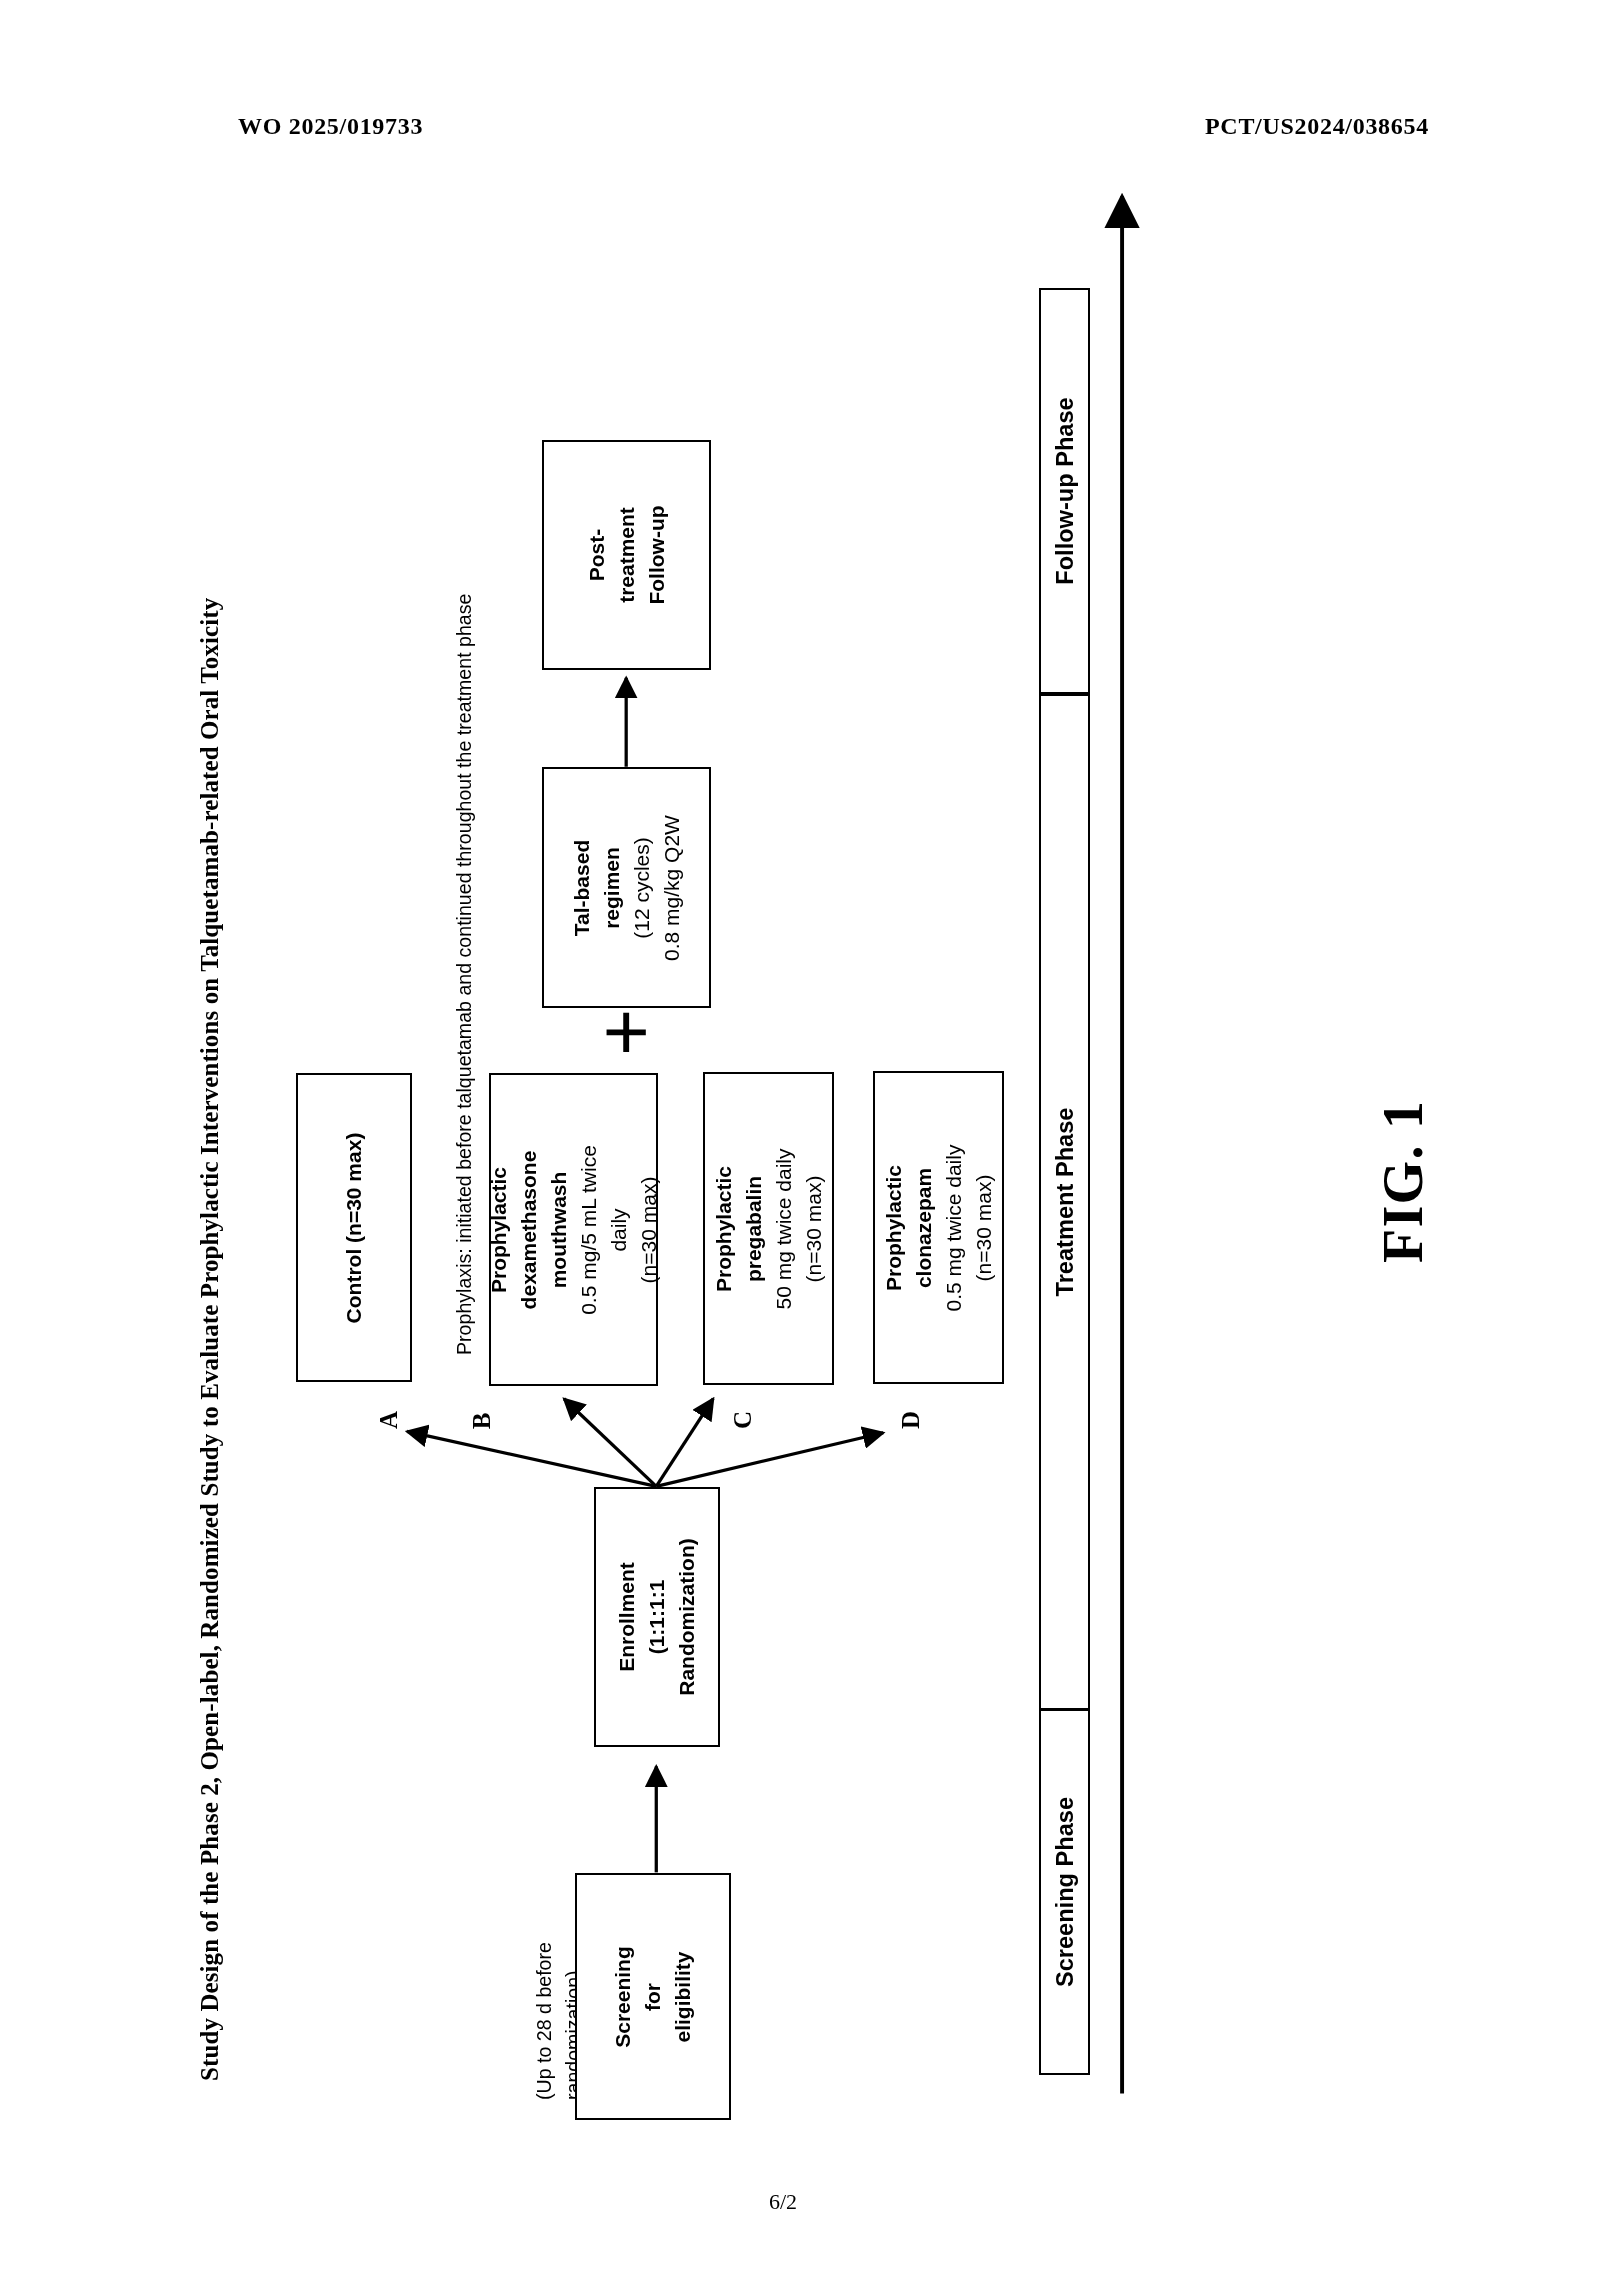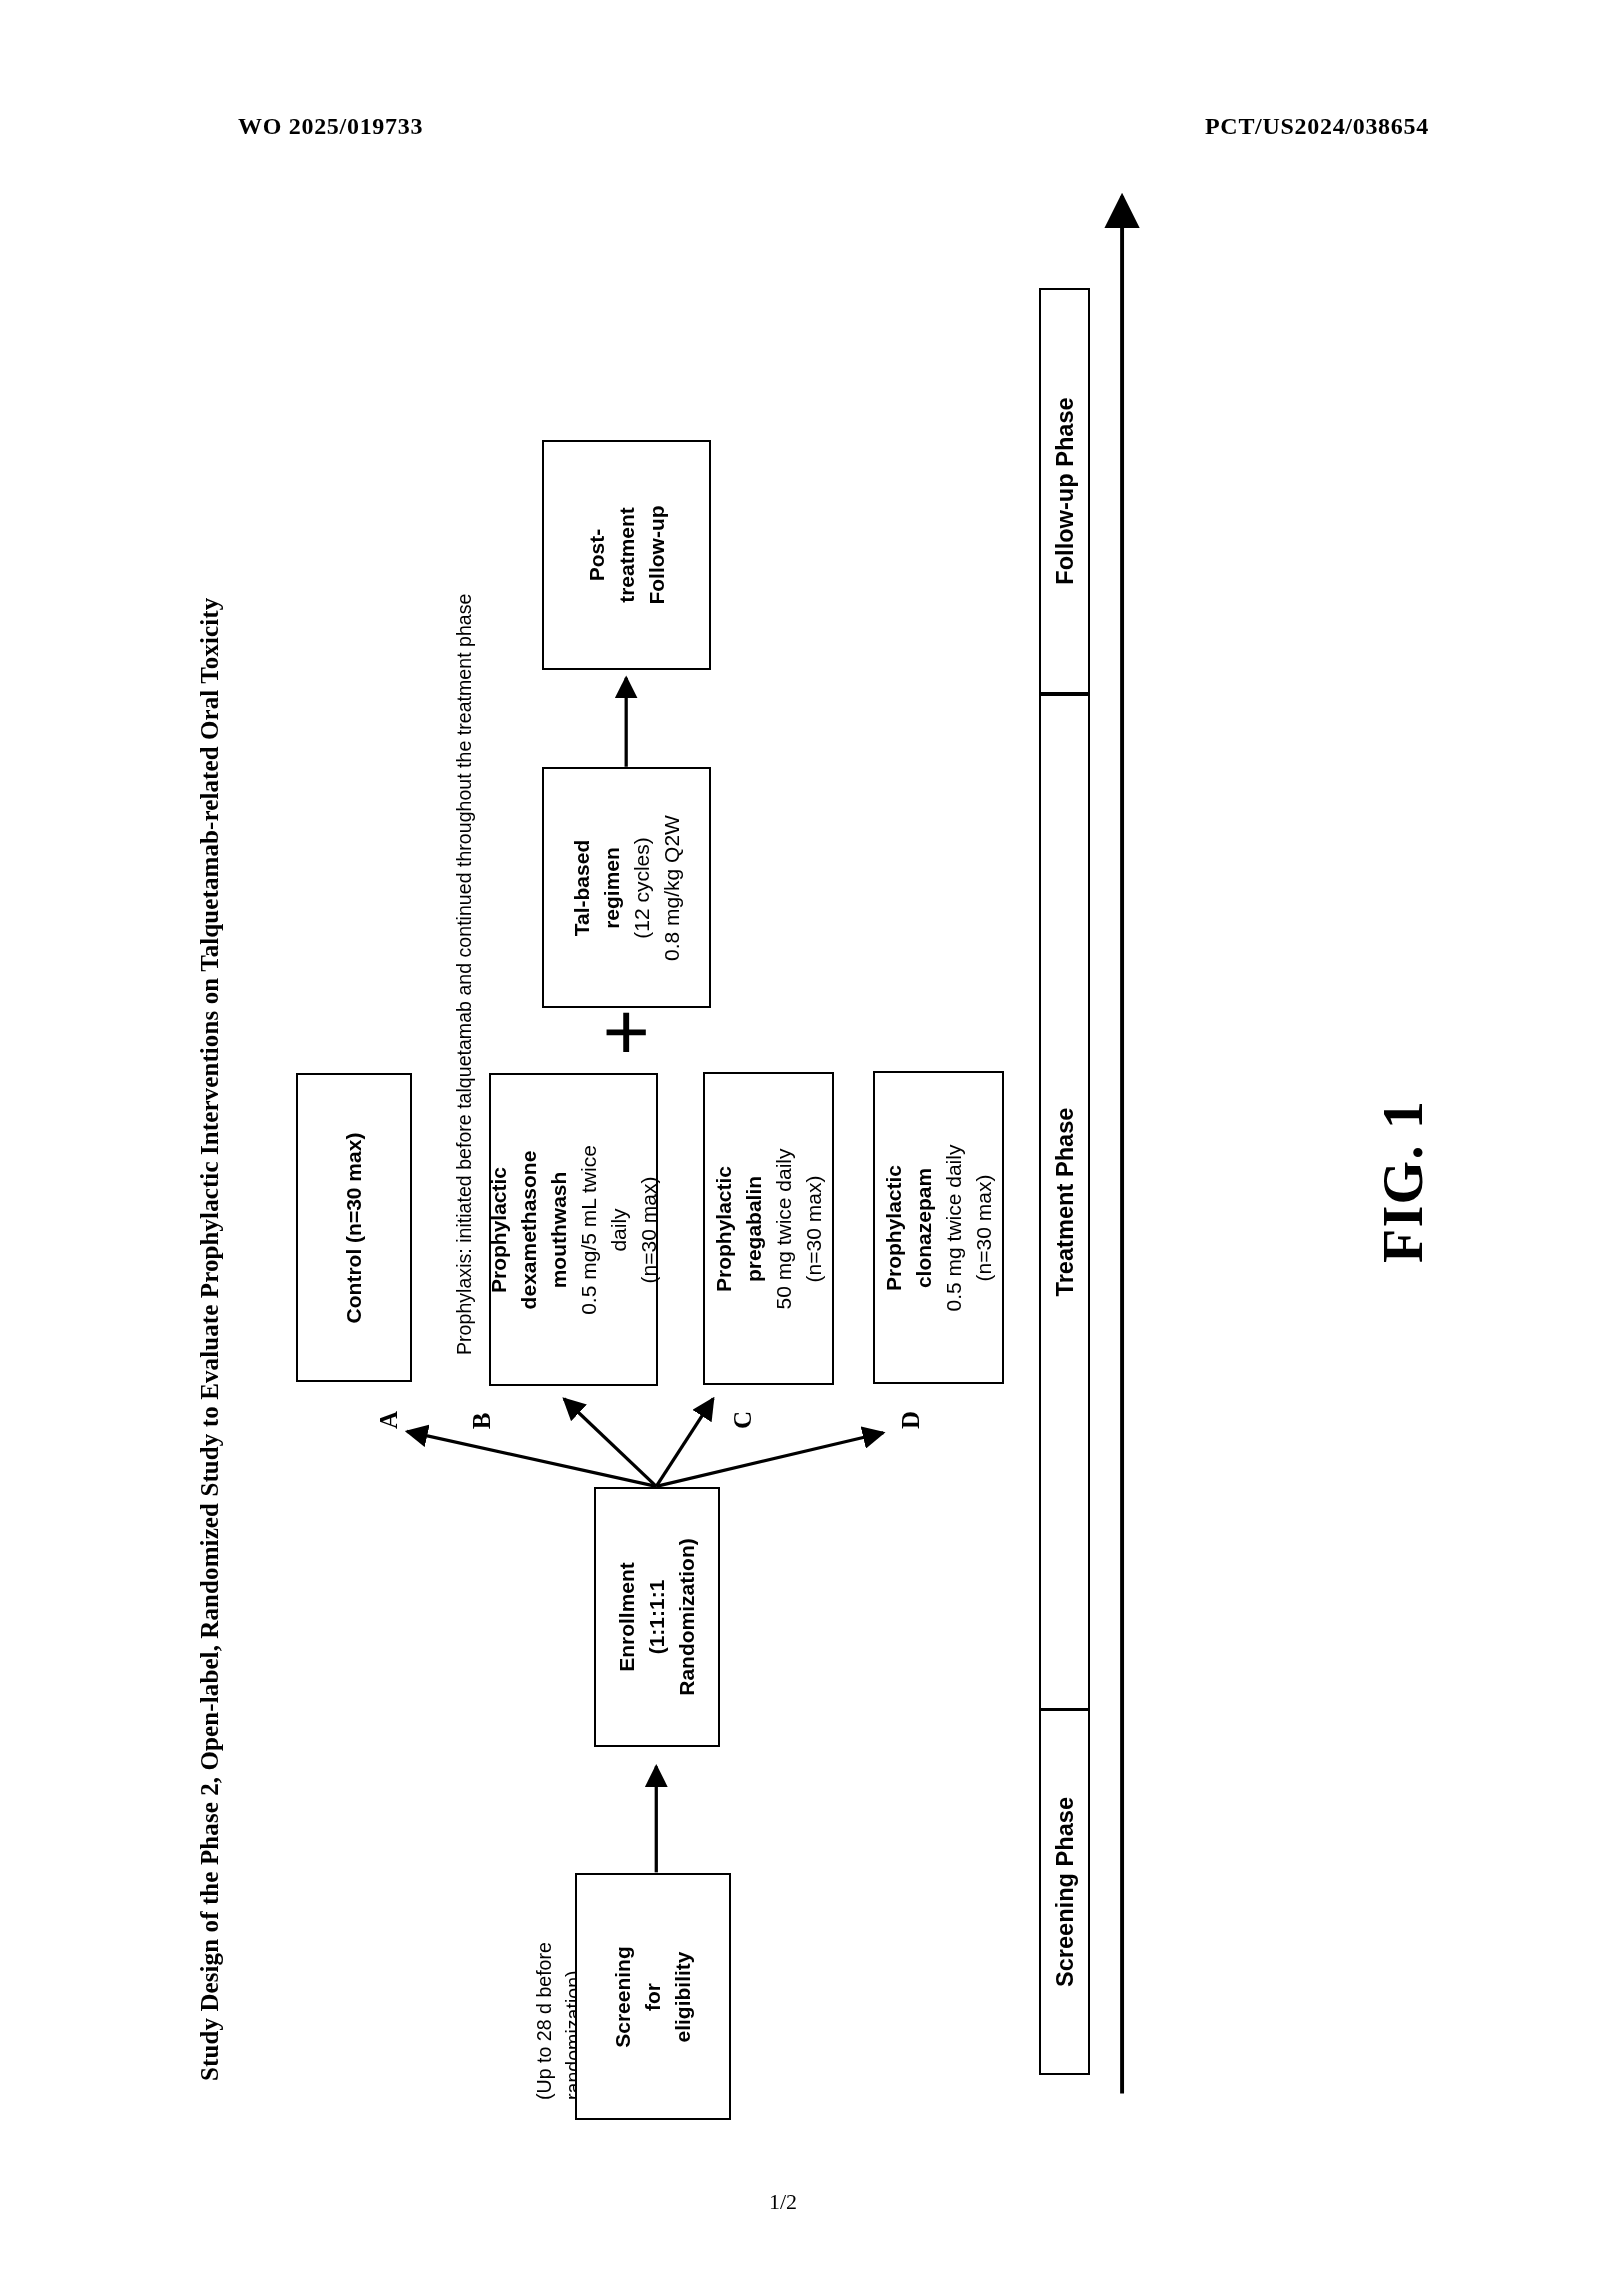--- a/index.html
+++ b/index.html
@@ -259,21 +259,21 @@
   <div class="tl-seg" id="tl-followup">
     <div class="tl-label">Follow-up Phase</div>
   </div>
   <div class="tl-seg" id="tl-treatment">
     <div class="tl-label">Treatment Phase</div>
   </div>
   <div class="tl-seg" id="tl-screening">
     <div class="tl-label">Screening Phase</div>
   </div>
 
-  <div id="page-no">1/2</div>
+  <div id="page-no">6/2</div>
 
   <svg id="overlay" viewBox="0 0 2479 3508">
     <defs>
       <marker id="ah" viewBox="0 0 10 10" refX="9" refY="5" markerWidth="7" markerHeight="7" orient="auto-start-reverse">
         <path d="M 0 0 L 10 5 L 0 10 z" fill="#000"></path>
       </marker>
       <marker id="ah2" viewBox="0 0 10 10" refX="9" refY="5" markerWidth="9" markerHeight="9" orient="auto-start-reverse">
         <path d="M 0 0 L 10 5 L 0 10 z" fill="#000"></path>
       </marker>
     </defs>

